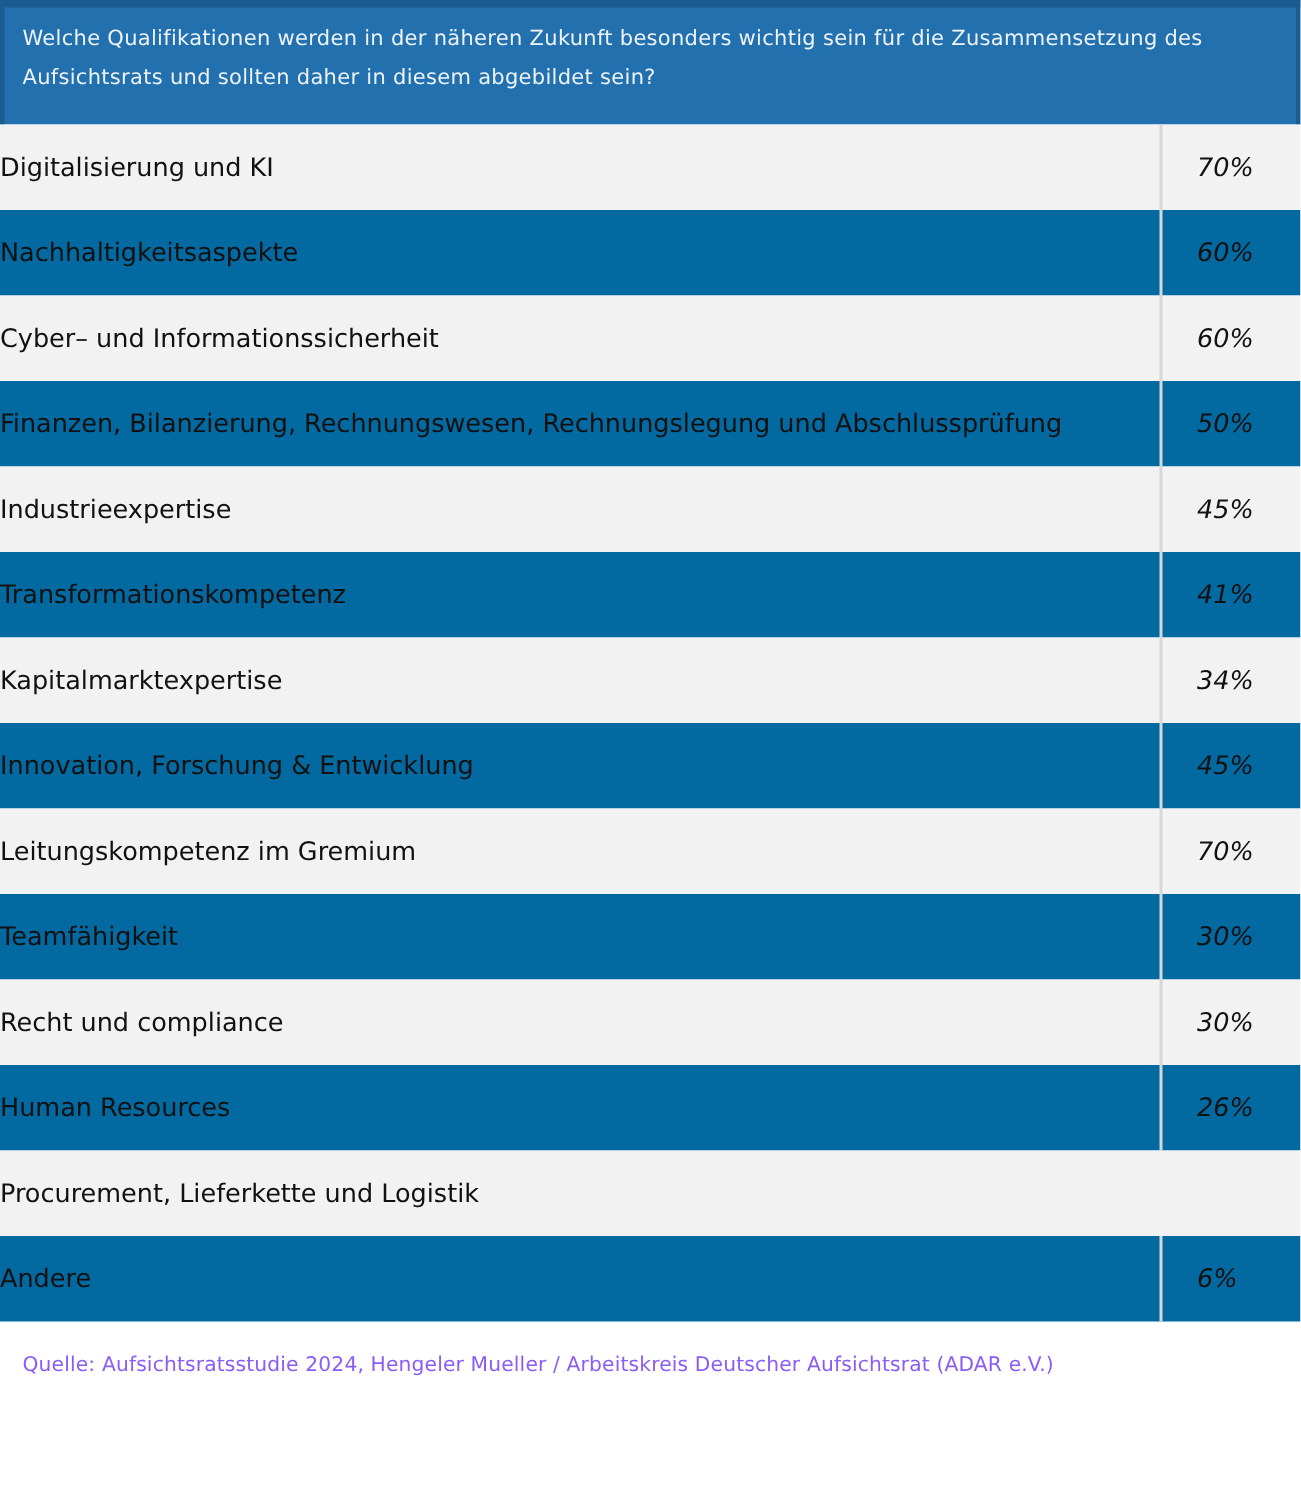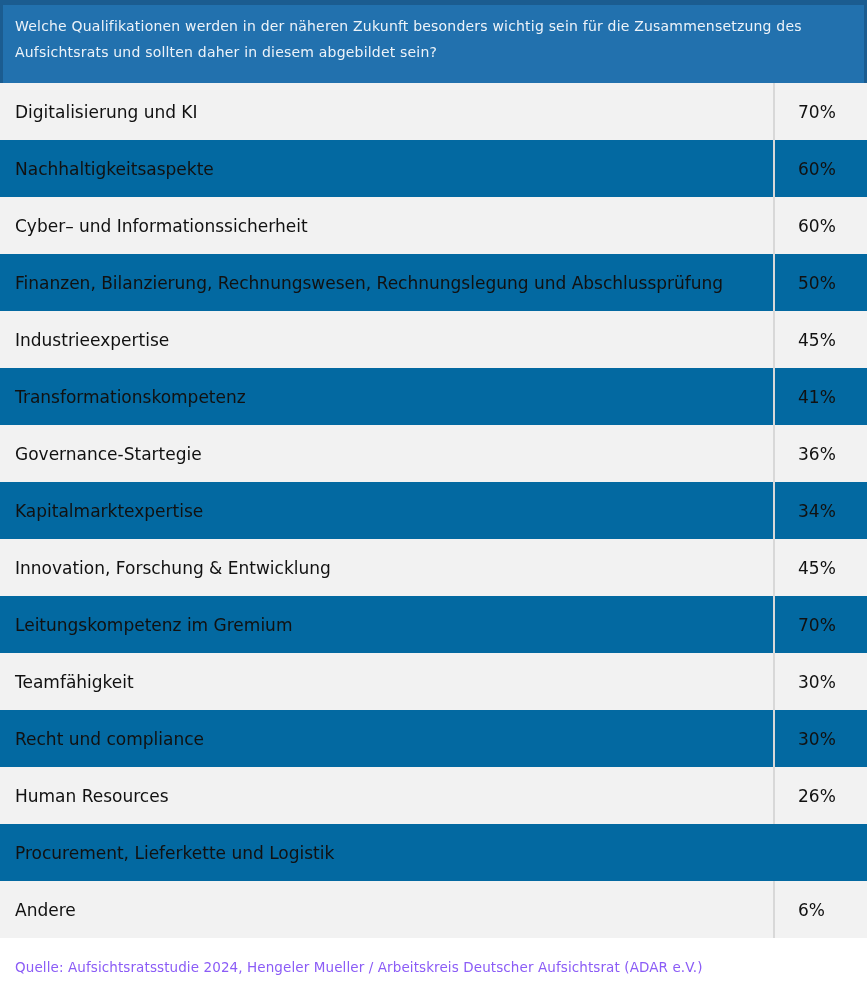--- a/index.html
+++ b/index.html
@@ -41,33 +41,33 @@
     align-items: stretch;
     background: #0369a1;
   }
   .row:nth-child(odd) {
     background: #F2F2F2;
   }
   .row .label {
     flex: 1;
     display: flex;
     align-items: center;
-    padding-left: 15px;
     font-size: 17px;
     white-space: nowrap;
     overflow: hidden;
   }
   .row .value {
     box-sizing: border-box;
     width: 94px;
     border-left: 2px solid #D8D8D8;
     padding-left: 23px;
     display: flex;
     align-items: center;
     font-size: 17px;
+    font-style: italic;
   }
   .footer {
     padding: 21px 15px 0 15px;
     font-size: 13.5px;
     color: #8b5cf6;
     letter-spacing: 0.1px;
   }
 </style>
 </head>
 <body>
@@ -101,24 +101,20 @@
   <div class="row">
     <div class="label">Industrieexpertise</div>
     <div class="value">45%</div>
   </div>
 
   <div class="row">
     <div class="label">Transformationskompetenz</div>
     <div class="value">41%</div>
   </div>
 
-  <div class="row">
-    <div class="label">Governance-Startegie</div>
-    <div class="value">36%</div>
-  </div>
 
   <div class="row">
     <div class="label">Kapitalmarktexpertise</div>
     <div class="value">34%</div>
   </div>
 
   <div class="row">
     <div class="label">Innovation, Forschung &amp; Entwicklung</div>
     <div class="value">45%</div>
   </div>

